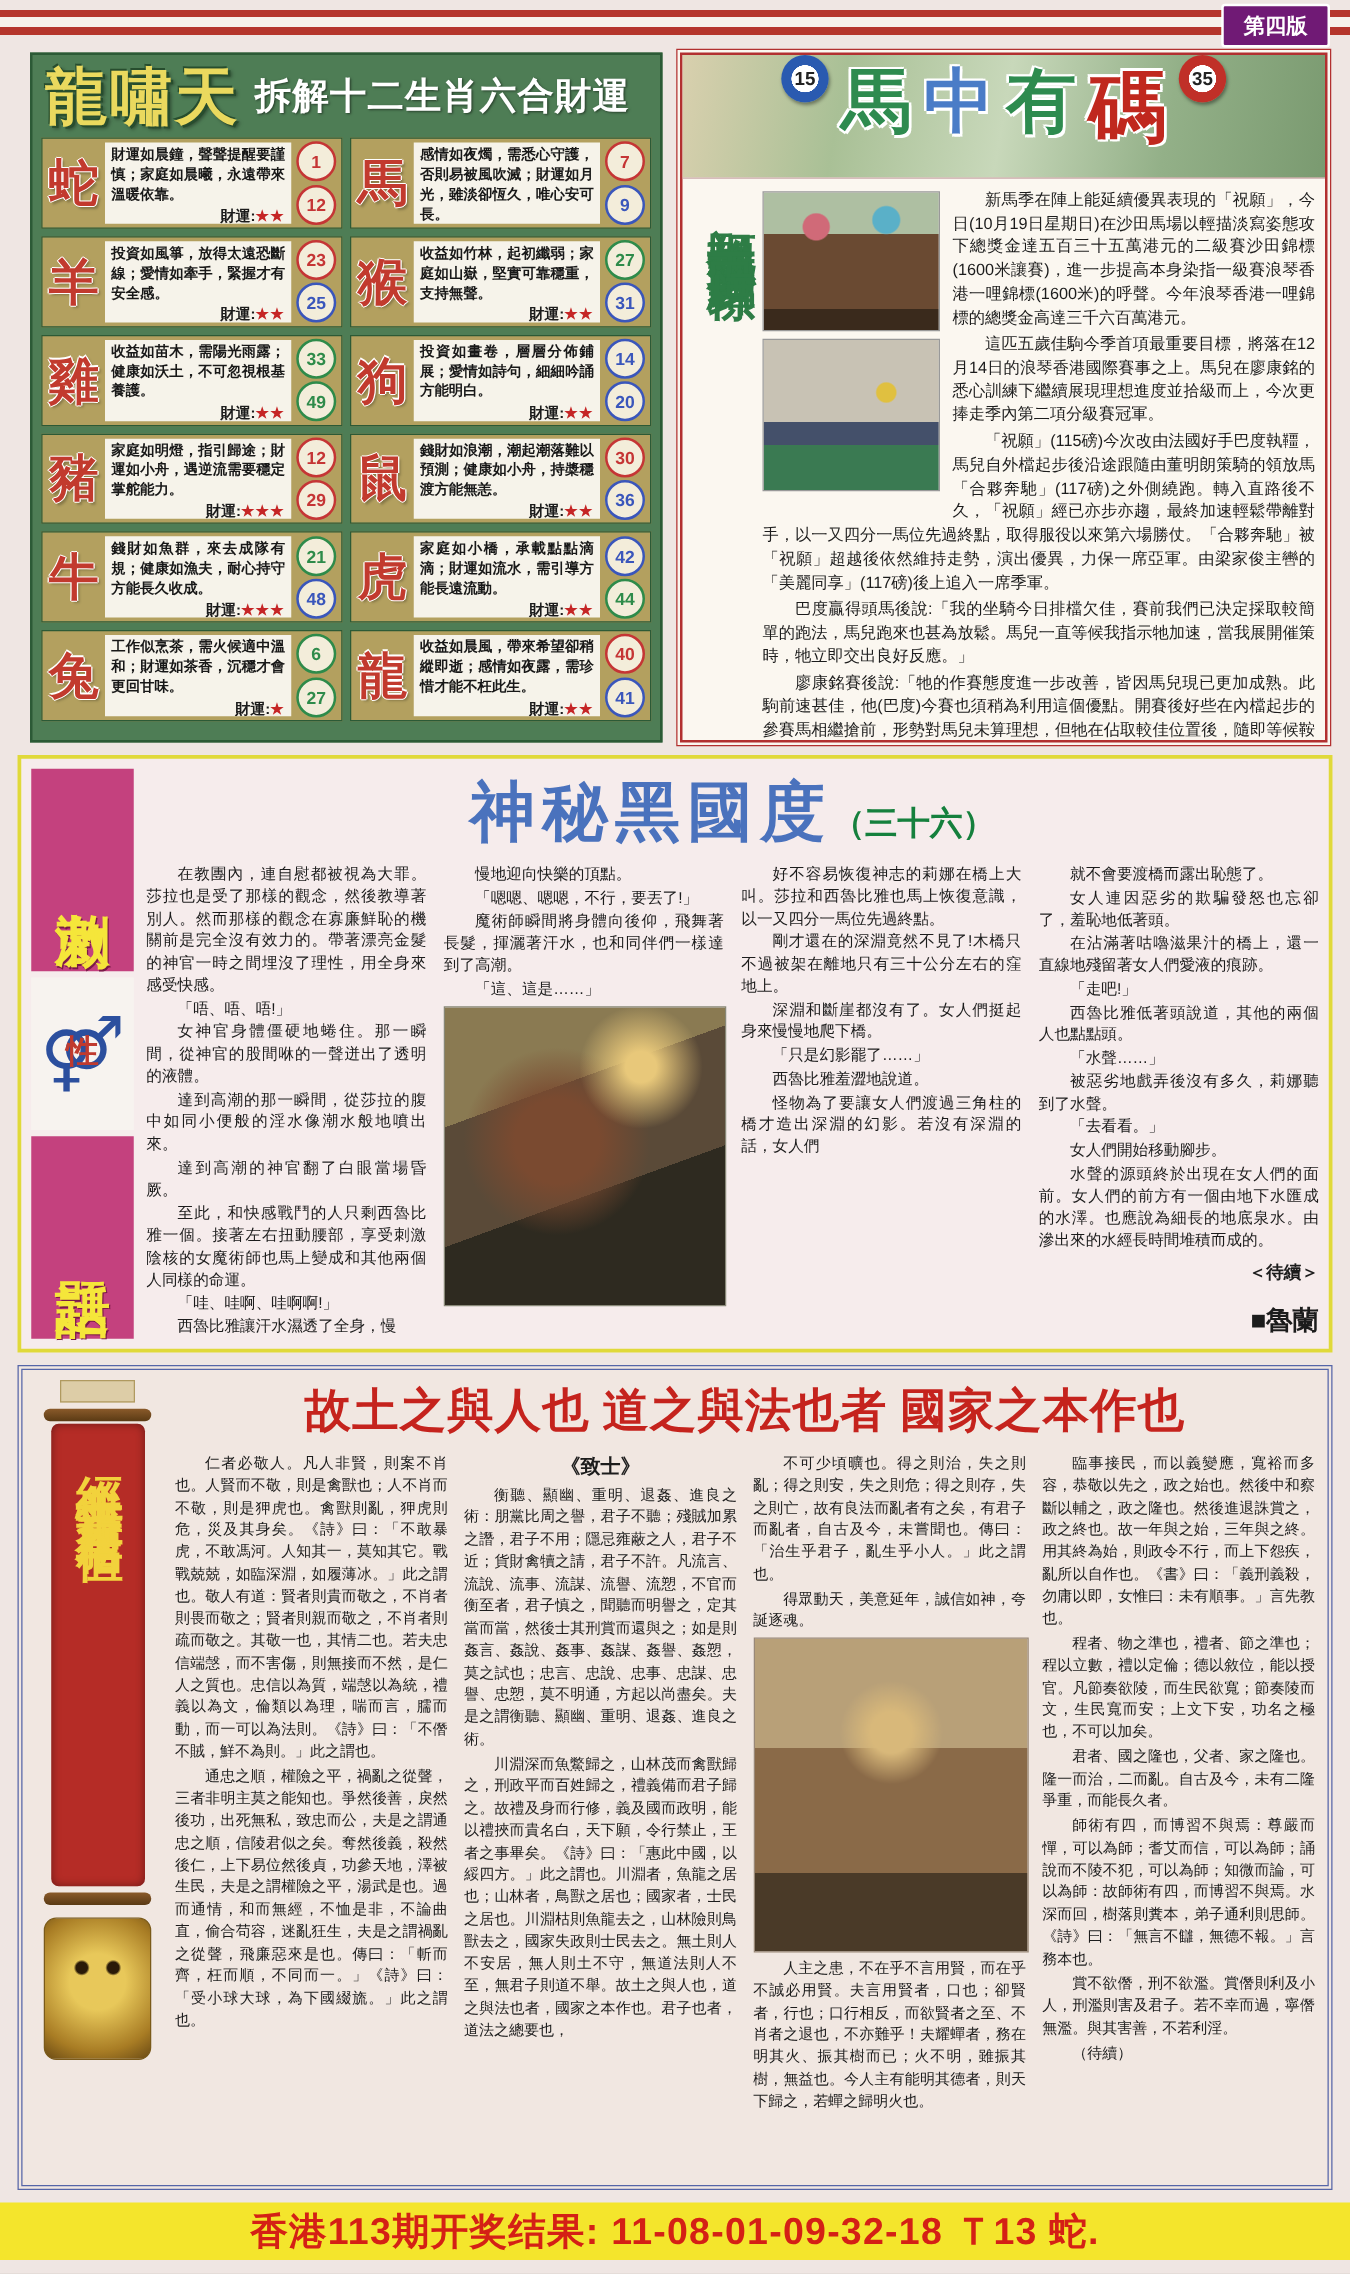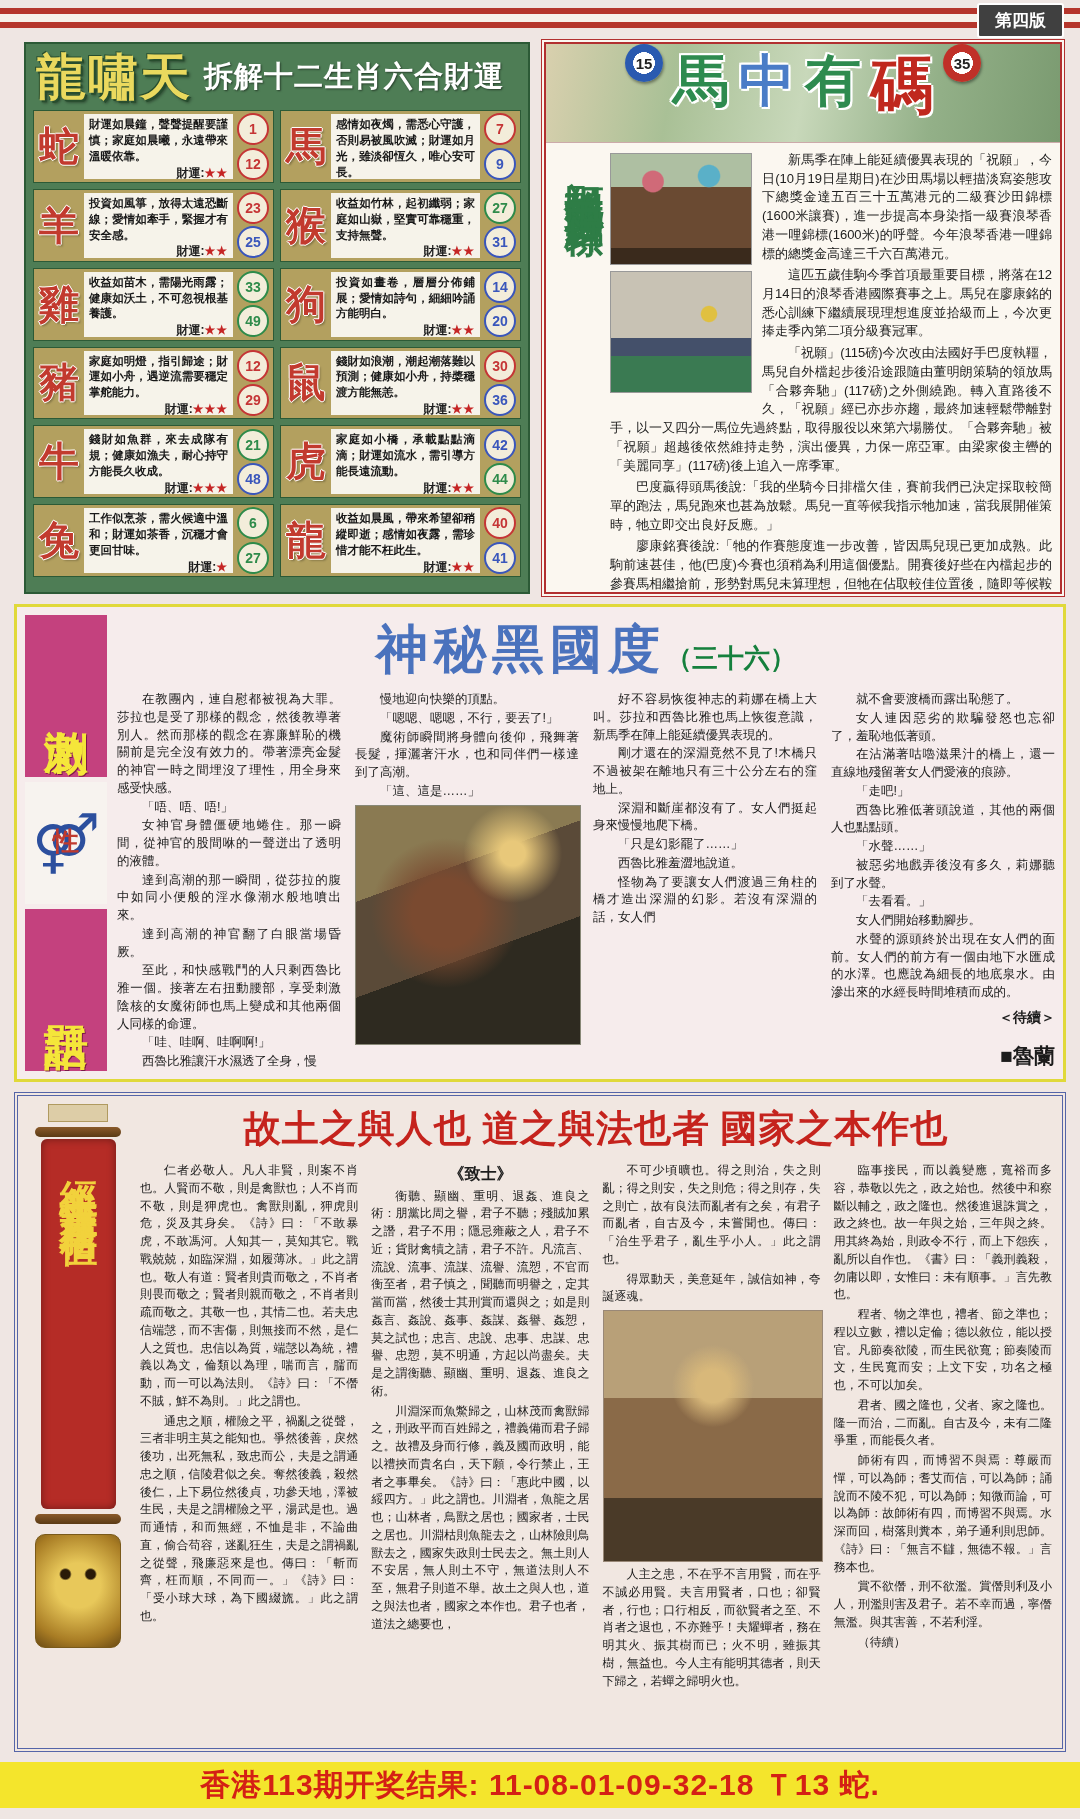--- a/index.html
+++ b/index.html
@@ -1,21 +1,21 @@
 <!DOCTYPE html>
 <html><head>
 <meta charset="utf-8">
 <style>
   html,body{margin:0;padding:0;background:#d8d0cc;}
   .page{position:relative;width:1080px;height:1819px;margin:0 auto;background:#efe6e3;
         font-family:"Liberation Sans",sans-serif;overflow:hidden;color:#1c1c1c;}
   
   .top-stripes{position:absolute;top:8px;left:0;width:100%;height:20px;
     background:linear-gradient(#b5362c 0 6px,#f6f1ea 6px 14px,#b5362c 14px 20px);}
-  .edition-badge{position:absolute;top:3px;right:16px;background:#404040;color:#fff;
+  .edition-badge{position:absolute;top:3px;right:16px;background:#701a75;color:#fff;
     font-weight:bold;font-size:17px;padding:4px 16px;border:2px solid #fff;border-radius:3px;z-index:5;}
 
   
   .panel-zodiac{position:absolute;top:42px;left:24px;width:506px;height:552px;
     background:#4e7d55;border:2px solid #2c5a36;box-sizing:border-box;}
   .zhead{height:62px;display:flex;align-items:center;gap:12px;padding:2px 10px 0;}
   .zhead .main{font-size:50px;font-weight:900;color:#ead95e;letter-spacing:2px;
     text-shadow:2px 2px 0 #274d2e,-1px -1px 0 #274d2e,3px 3px 3px rgba(0,0,0,.4);}
   .zhead .sub{font-size:29px;font-weight:900;color:#ffffff;letter-spacing:1px;
     text-shadow:1px 1px 2px rgba(0,0,0,.5);}
@@ -351,21 +351,21 @@
         <div class="scol">
           <div>
               <p>慢地迎向快樂的頂點。</p>
               <p>「嗯嗯、嗯嗯，不行，要丟了!」</p>
               <p>魔術師瞬間將身體向後仰，飛舞著長髮，揮灑著汗水，也和同伴們一樣達到了高潮。</p>
               <p>「這、這是……」</p>
             </div>
           <div class="knight-illustration"></div>
         </div>
         <div class="scol">
-            <p>好不容易恢復神志的莉娜在橋上大叫。莎拉和西魯比雅也馬上恢復意識，新馬季在陣上能延續優異表現的。</p>
+            <p>好不容易恢復神志的莉娜在橋上大叫。莎拉和西魯比雅也馬上恢復意識，以一又四分一馬位先過終點。</p>
             <p>剛才還在的深淵竟然不見了!木橋只不過被架在離地只有三十公分左右的窪地上。</p>
             <p>深淵和斷崖都沒有了。女人們挺起身來慢慢地爬下橋。</p>
             <p>「只是幻影罷了……」</p>
             <p>西魯比雅羞澀地說道。</p>
             <p>怪物為了要讓女人們渡過三角柱的橋才造出深淵的幻影。若沒有深淵的話，女人們</p>
           </div>
         <div class="scol">
           <div>
               <p>就不會要渡橋而露出恥態了。</p>
               <p>女人連因惡劣的欺騙發怒也忘卻了，羞恥地低著頭。</p>

